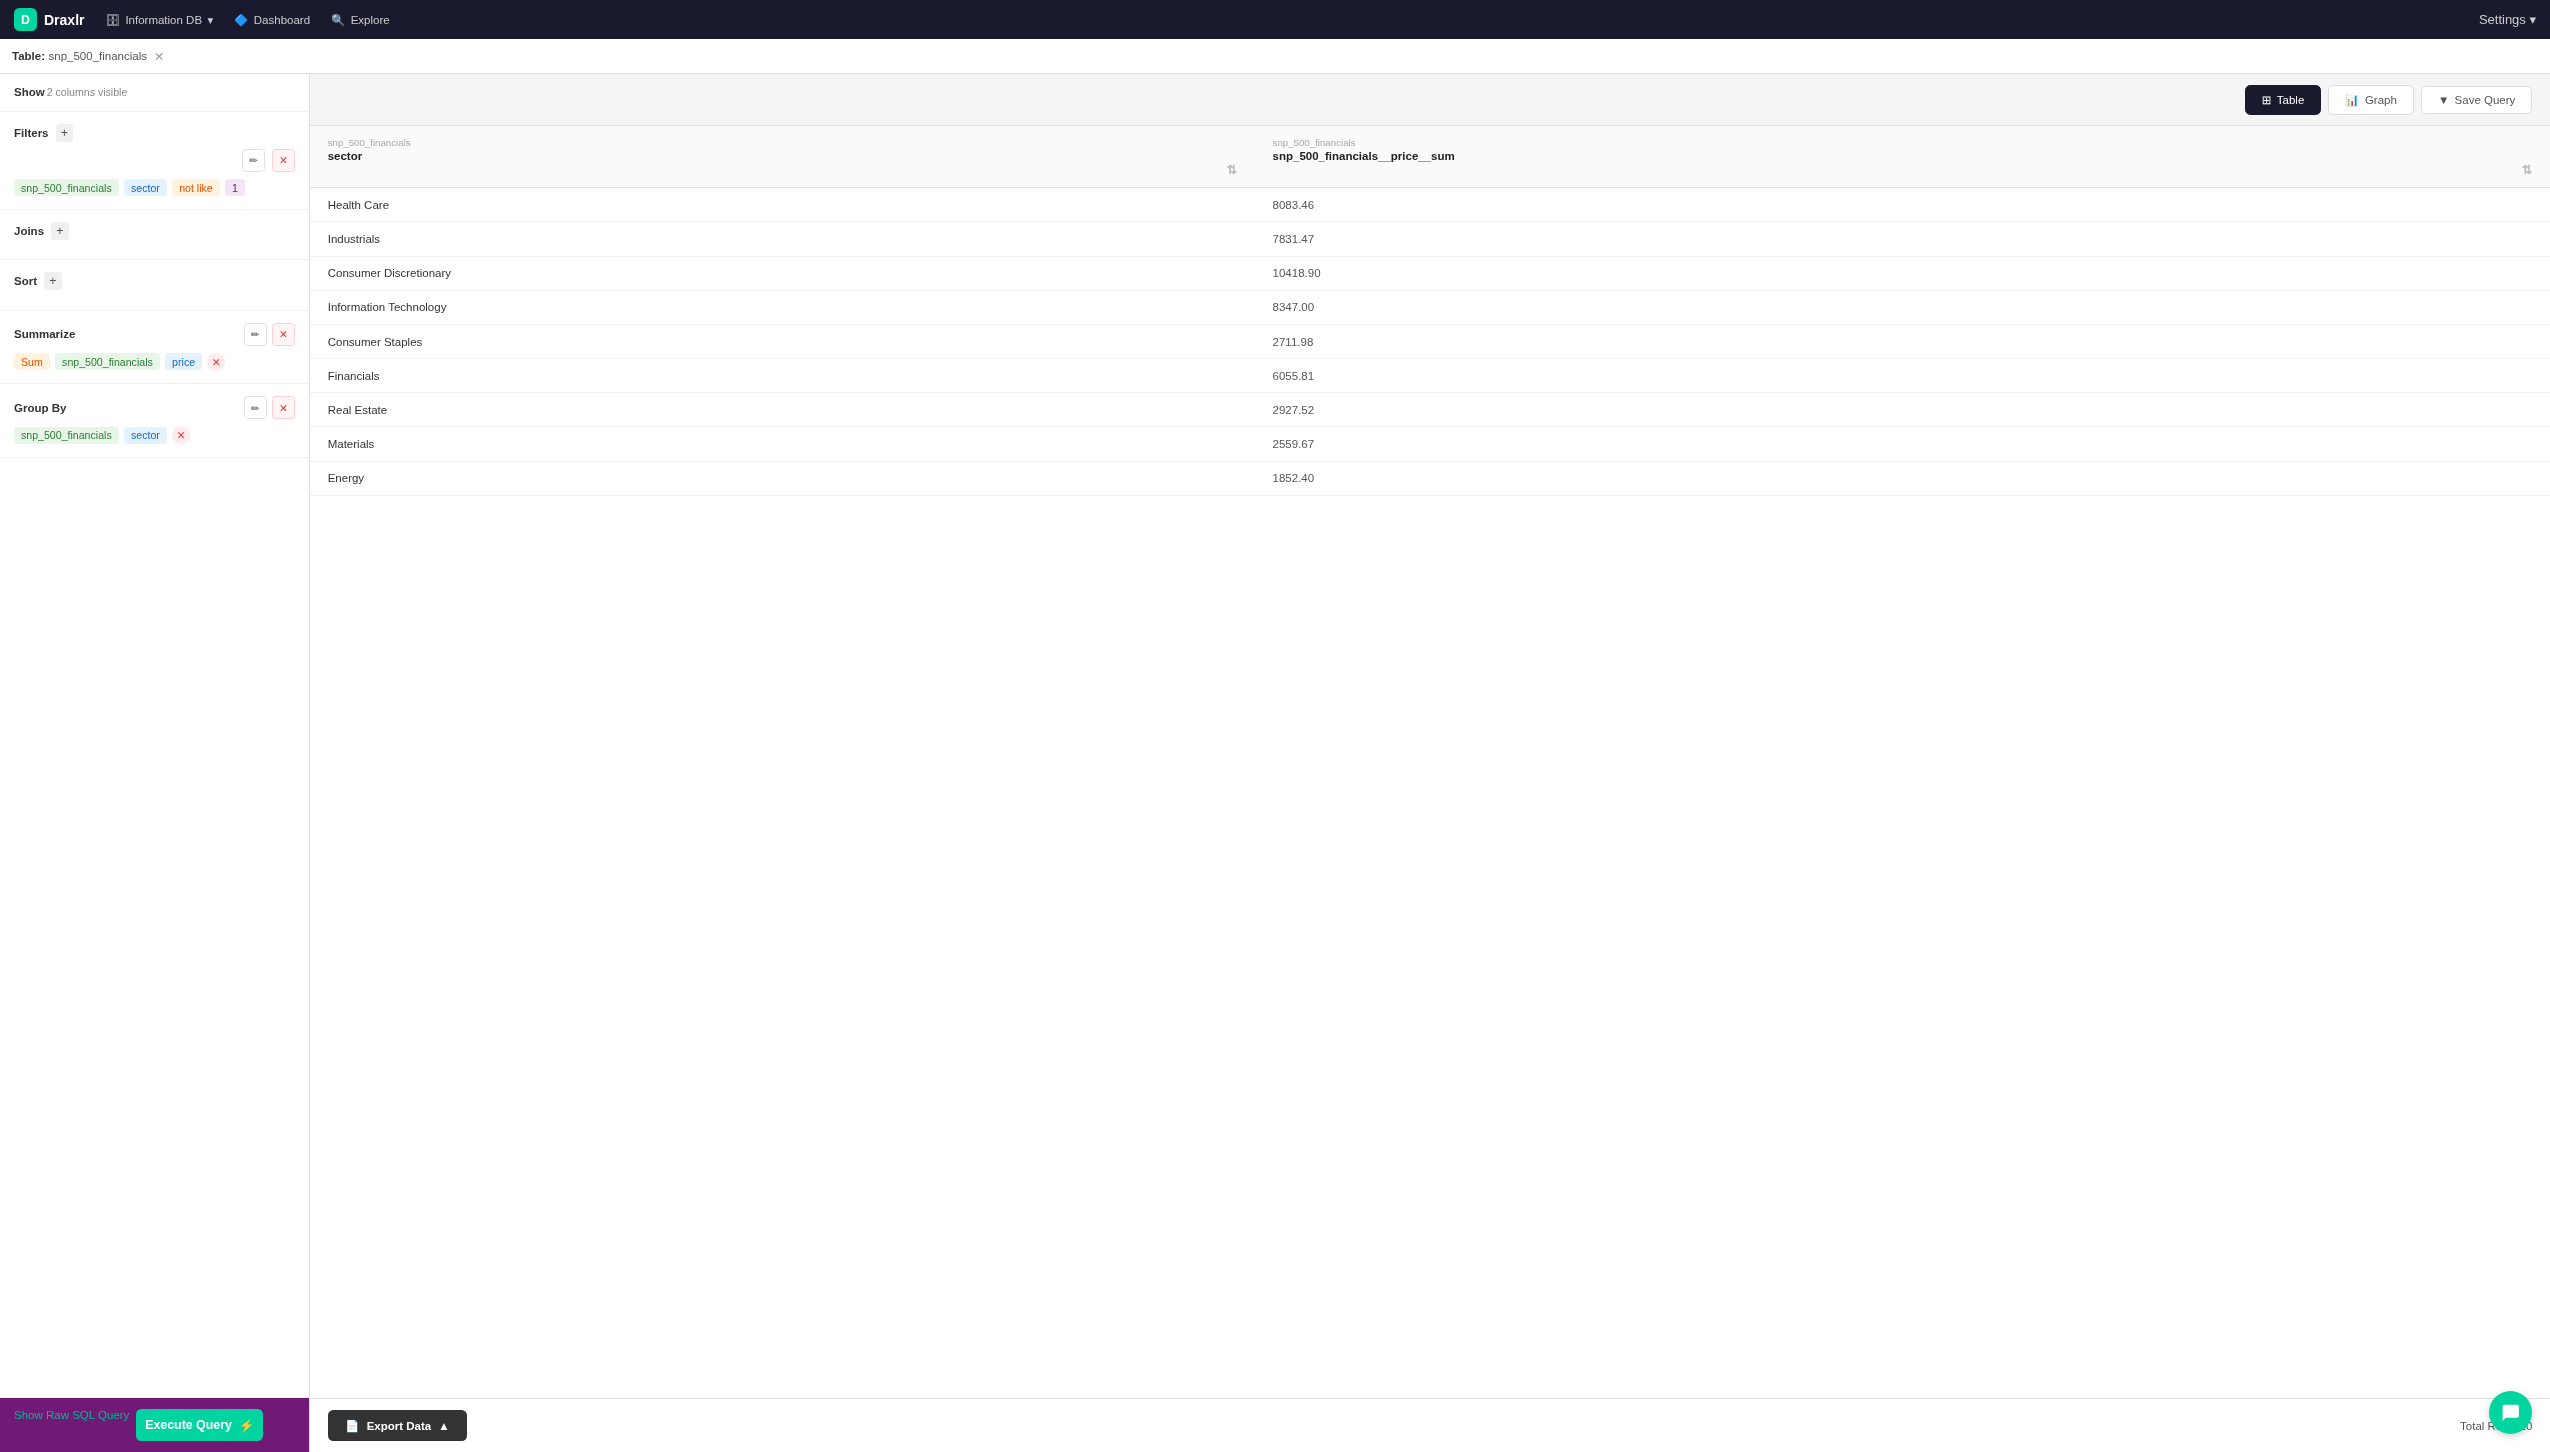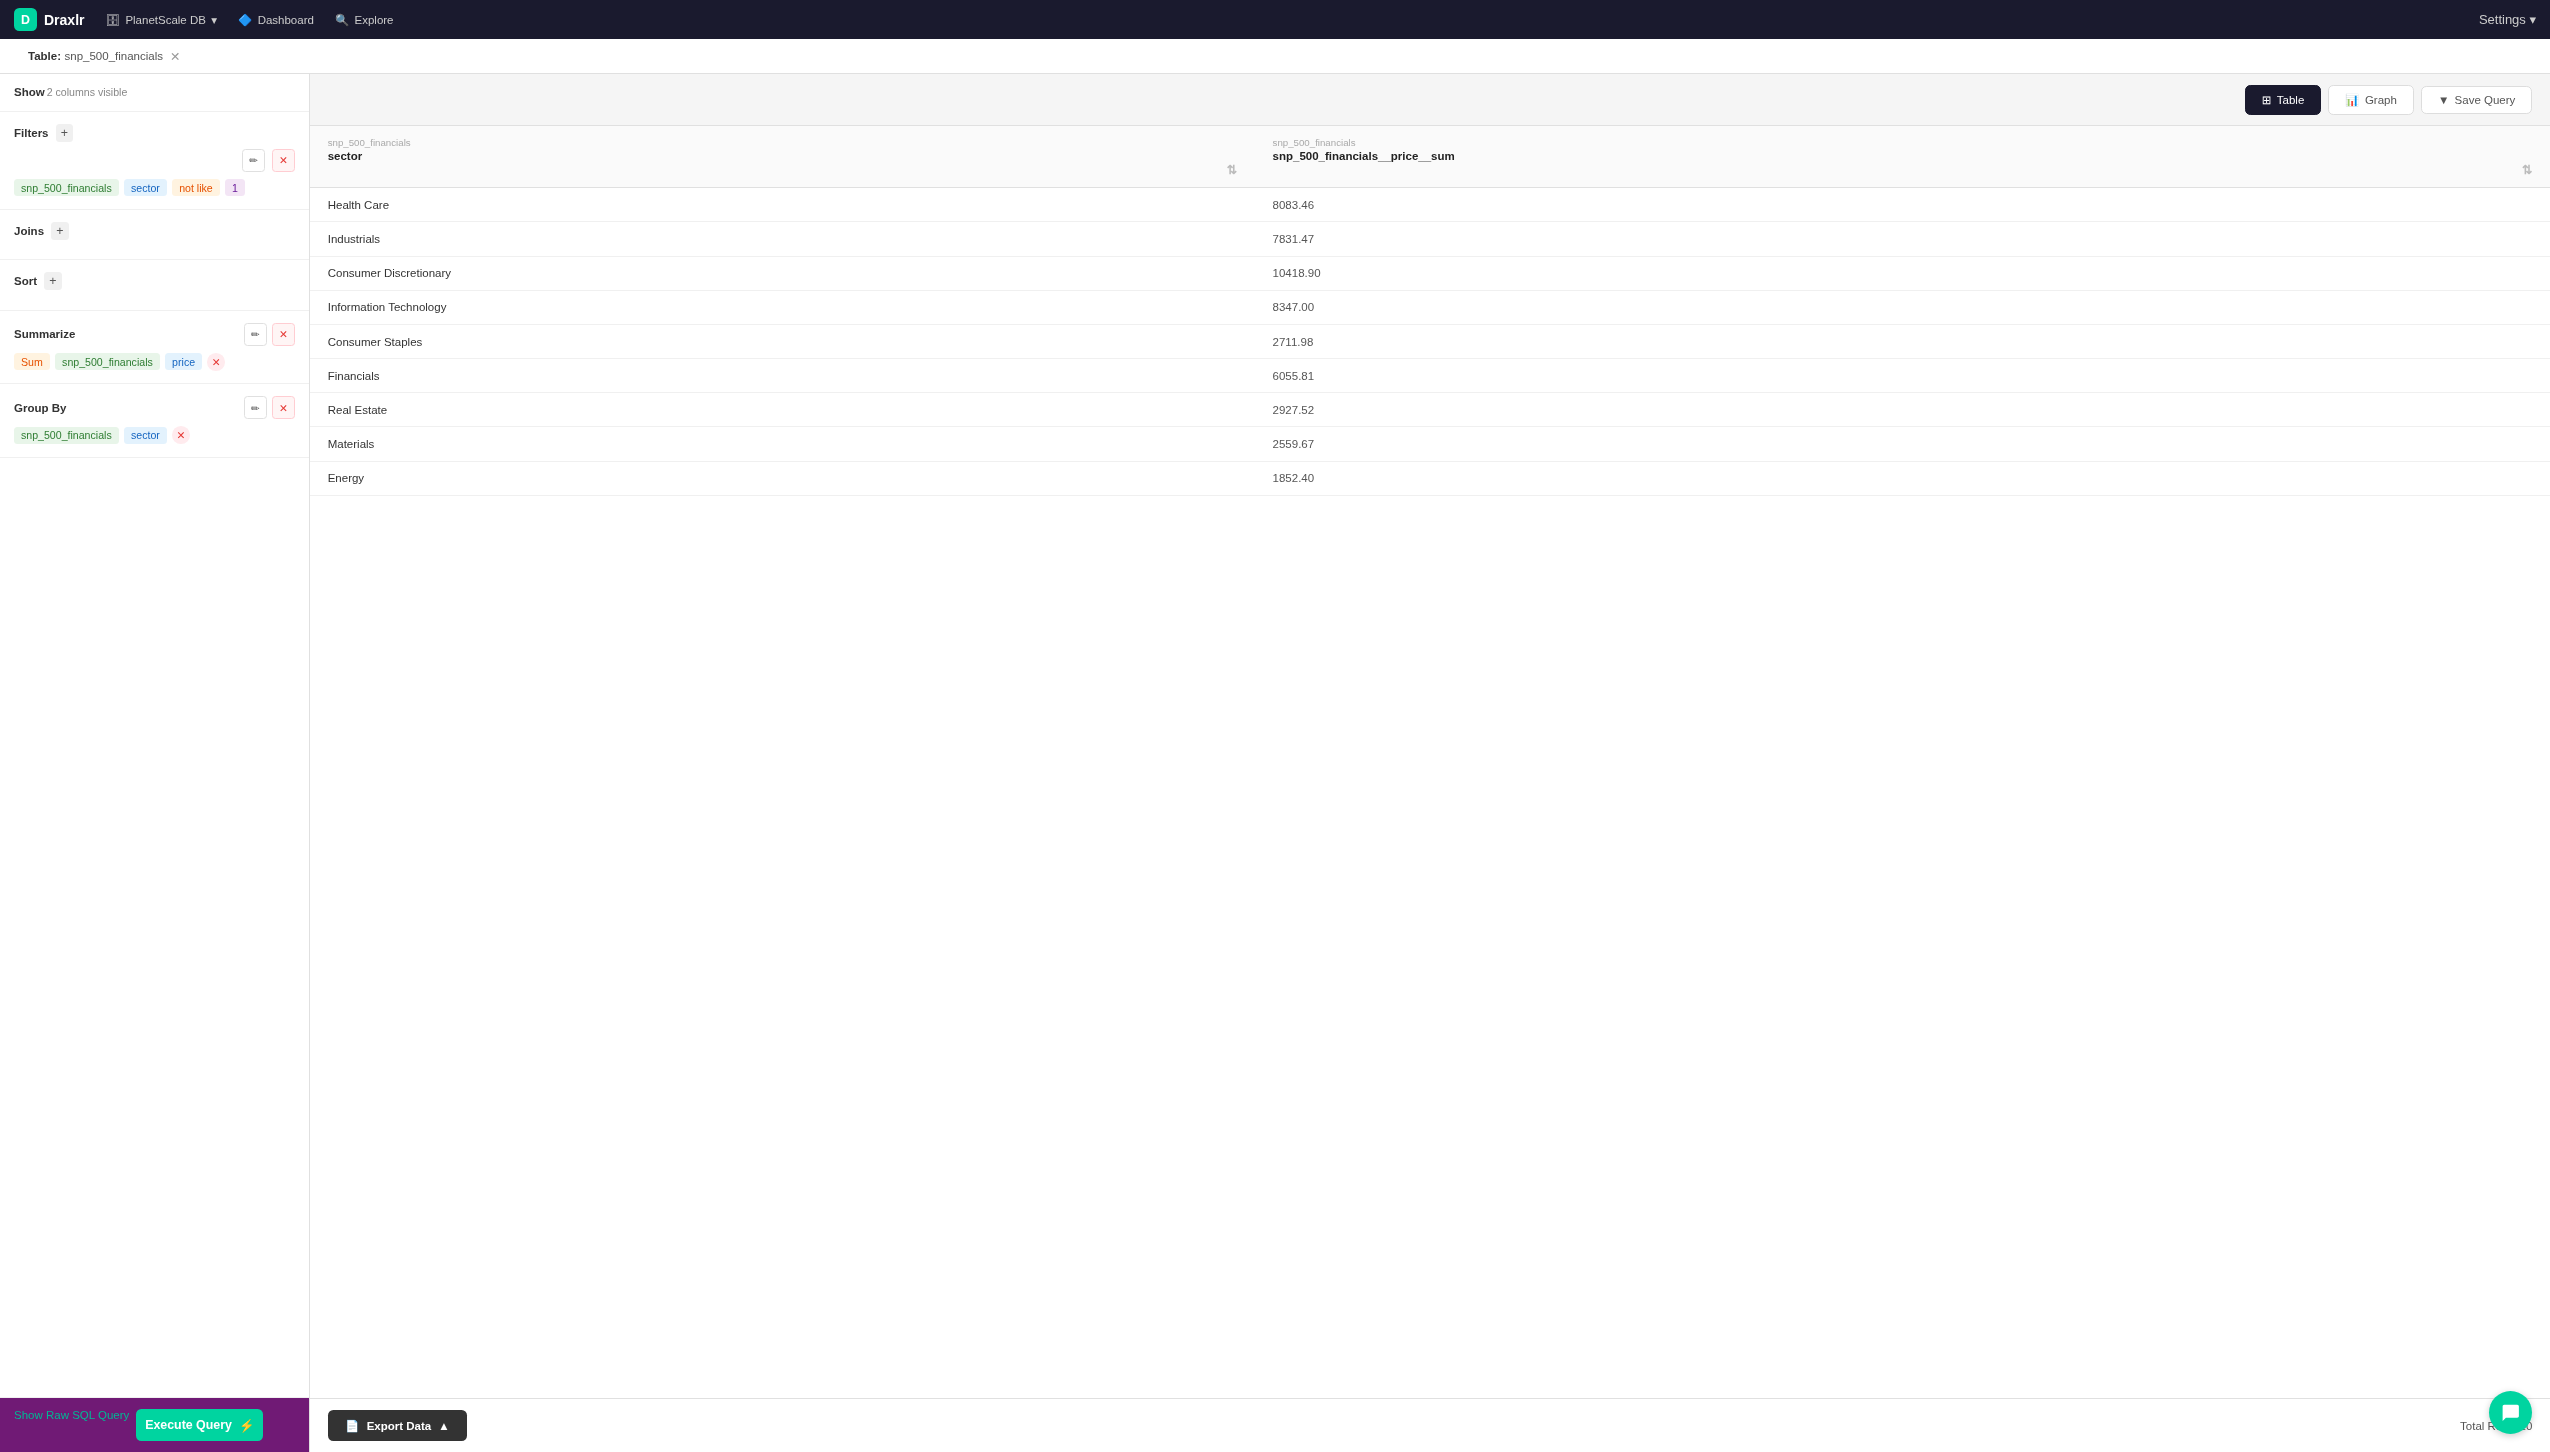--- a/index.html
+++ b/index.html
@@ -11,21 +11,21 @@
       height: 39px; padding: 0 14px; gap: 21px;
     }
     .topnav-logo { display: flex; align-items: center; gap: 7px; font-weight: 700; font-size: 14px; }
     .logo-icon { width: 23px; height: 23px; background: #00d4a0; border-radius: 5.3px; display: flex; align-items: center; justify-content: center; font-weight: 900; font-size: 12.4px; color: #fff; }
     .topnav-item { display: flex; align-items: center; gap: 5.3px; color: #ccc; cursor: pointer; font-size: 11.5px; }
     .topnav-settings { margin-left: auto; color: #ccc; cursor: pointer; font-size: 13px; }
 
     
     .tablebar {
       display: flex; align-items: center; background: #fff; border-bottom: 0.9px solid #e0e0e0;
-      height: 35px; padding: 0 28px; font-size: 11.5px;
+      height: 35px; padding: 0 12px; font-size: 11.5px;
     }
     .tablebar-label { font-weight: 600; }
     .tablebar-name { color: #555; margin-left: 3.5px; }
     .tablebar-close { margin-left: 7px; cursor: pointer; color: #999; font-size: 12.4px; }
 
     
     .main-layout { display: flex; height: calc(100vh - 74px); }
 
     
     .sidebar {
@@ -124,21 +124,21 @@
 </head>
 <body>
 
 <div class="topnav">
   <div class="topnav-logo">
     <div class="logo-icon">D</div>
     <span>Draxlr</span>
   </div>
   <div class="topnav-item">
     <span>🗄</span>
-    <span>PlanetScale DB</span>
+    <span>Information DB</span>
     <span>▾</span>
   </div>
   <div class="topnav-item">
     <span>🔷</span>
     <span>Dashboard</span>
   </div>
   <div class="topnav-item">
     <span>🔍</span>
     <span>Explore</span>
   </div>

